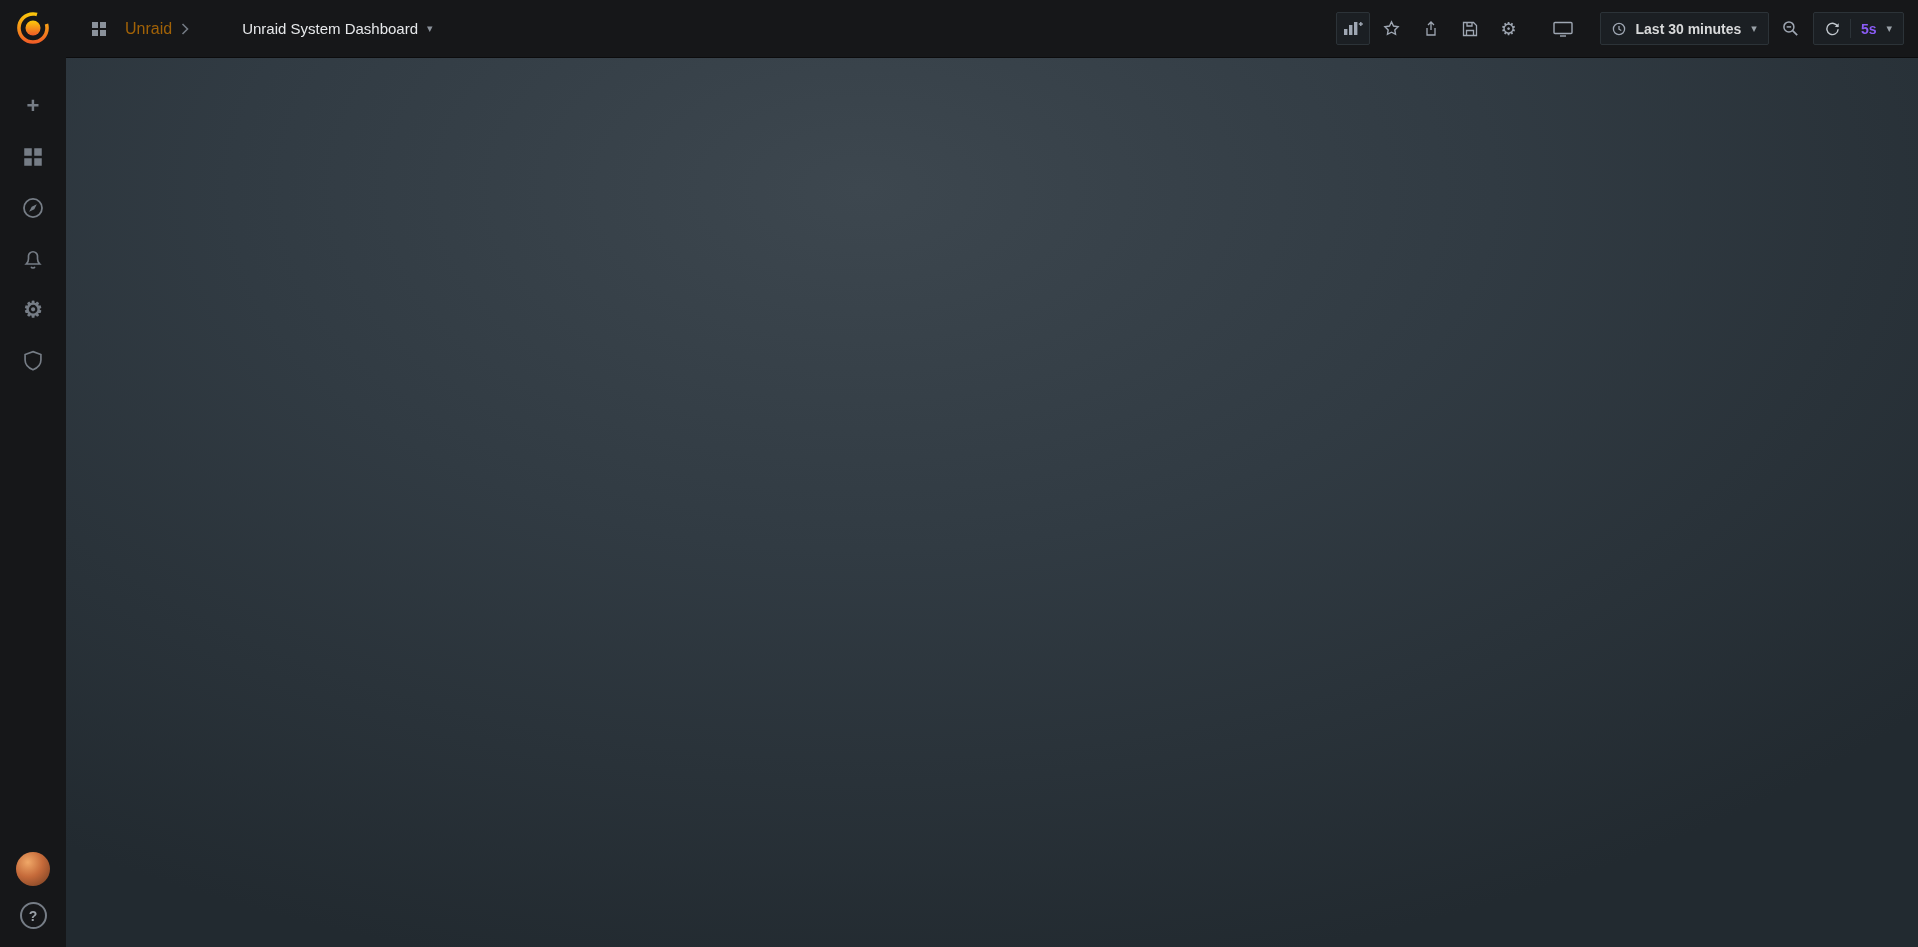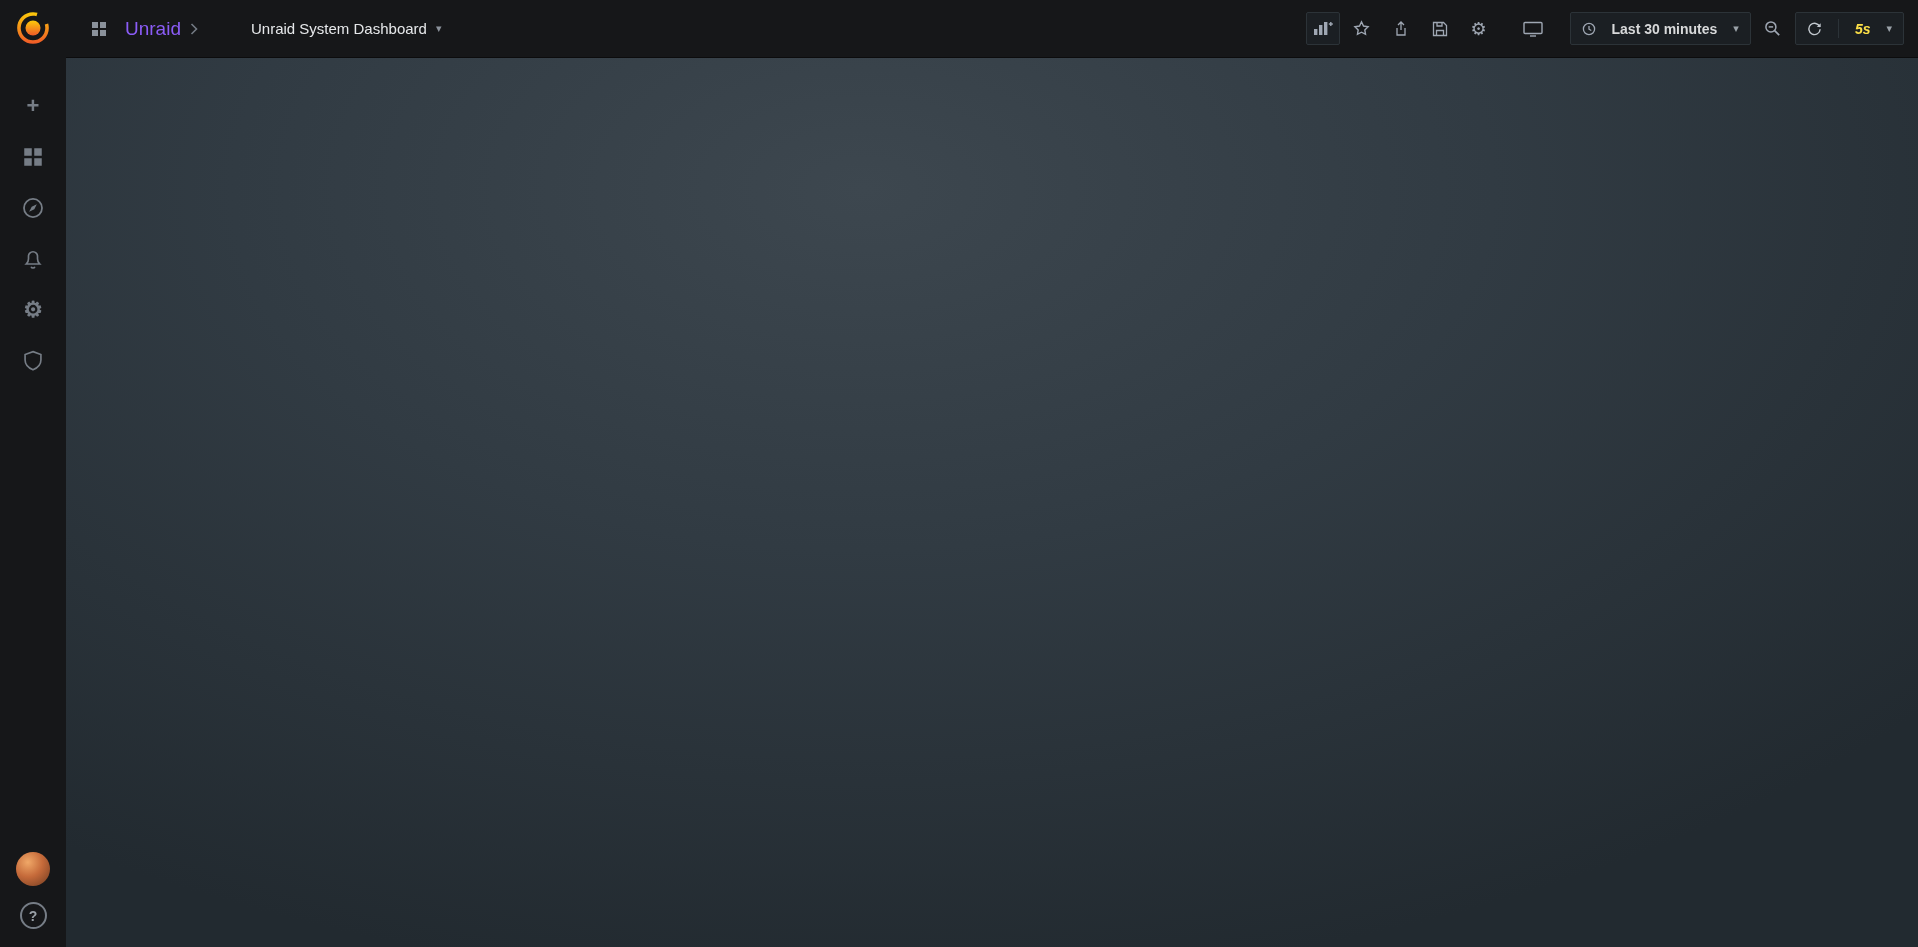--- a/index.html
+++ b/index.html
@@ -22,32 +22,32 @@
   .avatar { width:34px; height:34px; border-radius:50%; cursor:pointer;
             background: radial-gradient(circle at 35% 30%, #f0a868 0%, #c56a3a 45%, #6e3a20 100%); }
   .help { width:27px; height:27px; border-radius:50%; border:2px solid #767d86; color:#9aa1a8;
           display:flex; align-items:center; justify-content:center; font-weight:700; font-size:14px; cursor:pointer; }
 
   
   .main { flex:1; display:flex; flex-direction:column; min-width:0; }
   .navbar { height:58px; background:#161719; border-bottom:1px solid rgba(0,0,0,0.45);
             display:flex; align-items:center; padding:0 14px 0 16px; flex:none; }
   .crumbs { display:flex; align-items:center; gap:9px; }
-  .crumb-app { color:#8b5cf6; font-size:19px; cursor:pointer; }
+  .crumb-app { color:#a16207; font-size:16px; cursor:pointer; }
   .crumb-sep { color:#737a83; display:flex; align-items:center; }
   .crumb-title { color:#e6e8ea; font-size:15px; cursor:pointer;margin-left:44px; }
   .caret { color:#9aa1a8; font-size:11px; }
   .caret.dim { color:#8b929b; }
   .nav-right { margin-left:auto; display:flex; align-items:center; gap:5px; }
   .icon-btn { min-width:34px; height:33px; padding:0 6px; display:flex; align-items:center; justify-content:center;
               color:#9fa7b3; cursor:pointer; border-radius:2px; }
   .icon-btn.boxed, .nav-pill { background:#1b1f23; border:1px solid #2c3338; }
   .icon-btn .glyph { font-size:18px; line-height:1; }
   .nav-div { width:10px; }
-  .nav-pill { height:33px; display:flex; align-items:center; gap:16px; padding:0 11px; border-radius:2px;
+  .nav-pill { height:33px; display:flex; align-items:center; gap:10px; padding:0 11px; border-radius:2px;
               color:#d8d9da; font-size:14px; cursor:pointer; }
   .pill-sep { width:1px; height:19px; background:#2c3338; }
   .refresh-val { font-weight:700; }
 
   
   .dash { flex:1; padding:14px 14px 0 17px; overflow:hidden; position:relative; }
 
   .var-row { display:flex; gap:12px; white-space:nowrap; }
 
   .link-row { display:flex; gap:10px; margin-top:11px; }
@@ -197,21 +197,21 @@
             </svg>
         </span>
         <div class="nav-pill">
           <span style="display:flex;color:#c3c9cf;">
             <svg width="15" height="15" viewBox="0 0 16 16">
                 <path d="M13.6 6.3A6 6 0 1 0 14 8.8" fill="none" stroke="currentColor" stroke-width="1.5"></path>
                 <path d="M14.6 2.3v4.2h-4.2z" fill="currentColor"></path>
               </svg>
           </span>
           <span class="pill-sep"></span>
-          <span class="refresh-val" style="color: #fde047; font-style: italic;">5s</span>
+          <span class="refresh-val" style="color: #8b5cf6;">5s</span>
           <span class="caret">▾</span>
         </div>
       </div>
     </div>
 
     <div class="dash">
 
       <div class="var-row">
         
         

